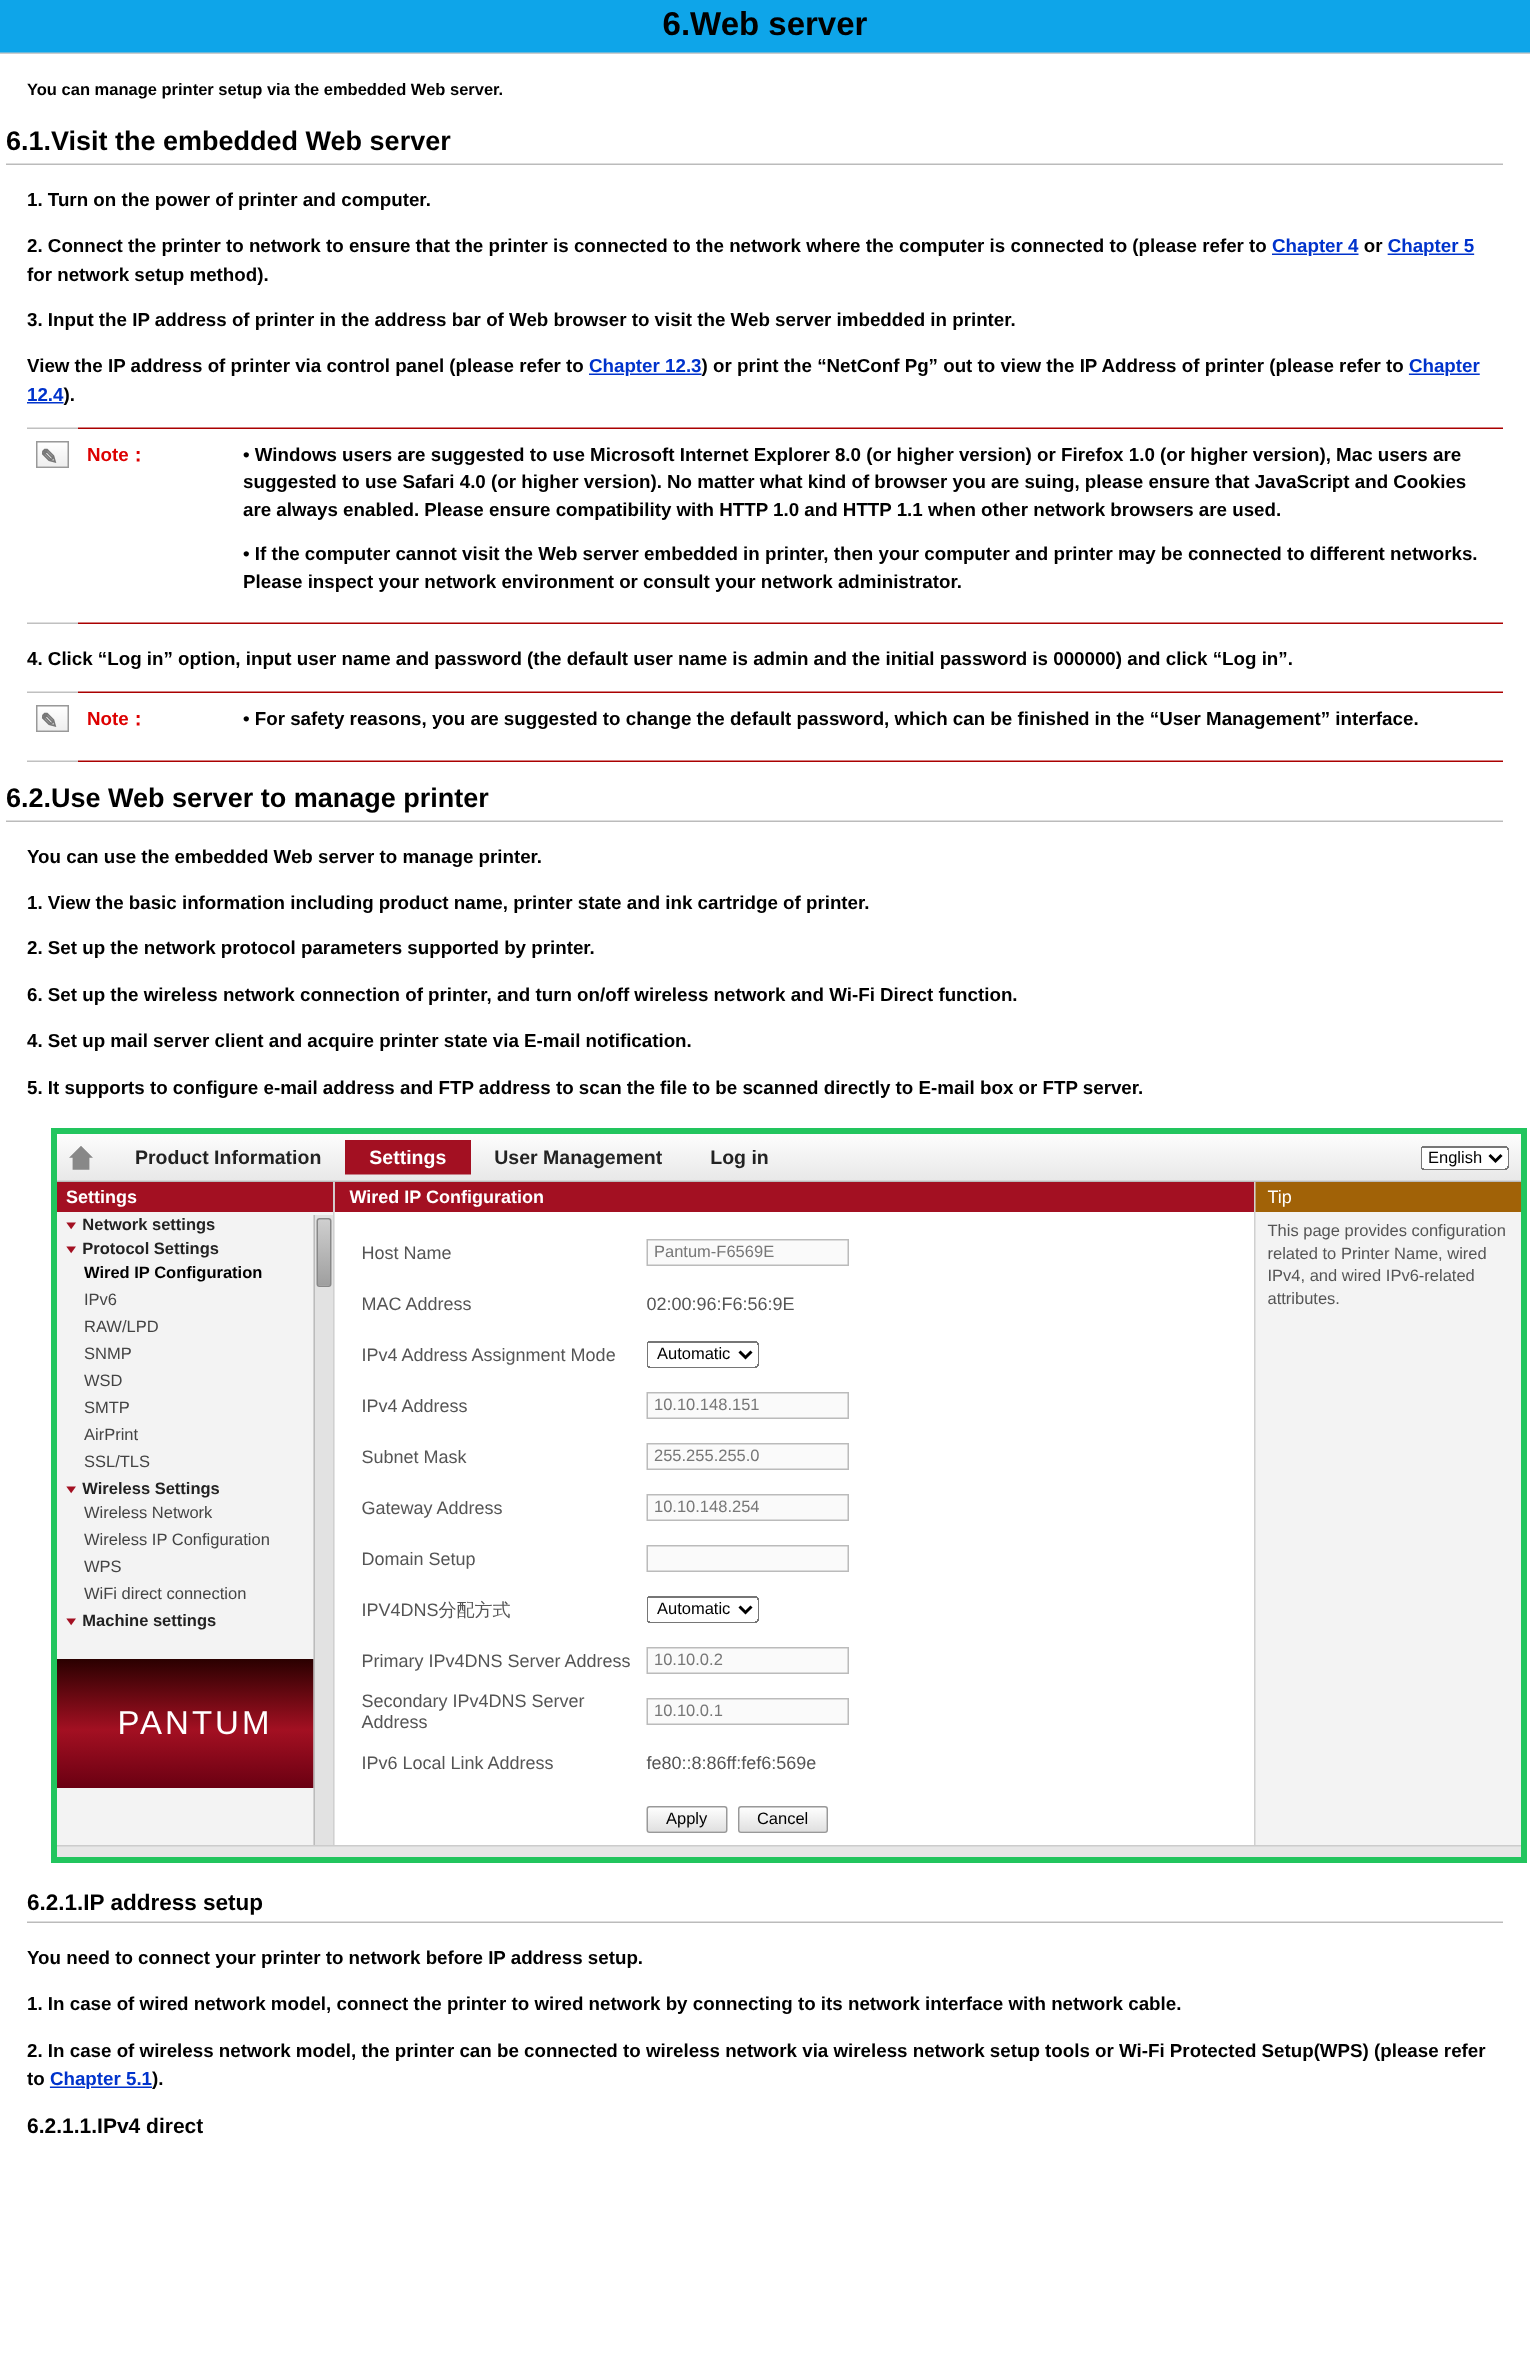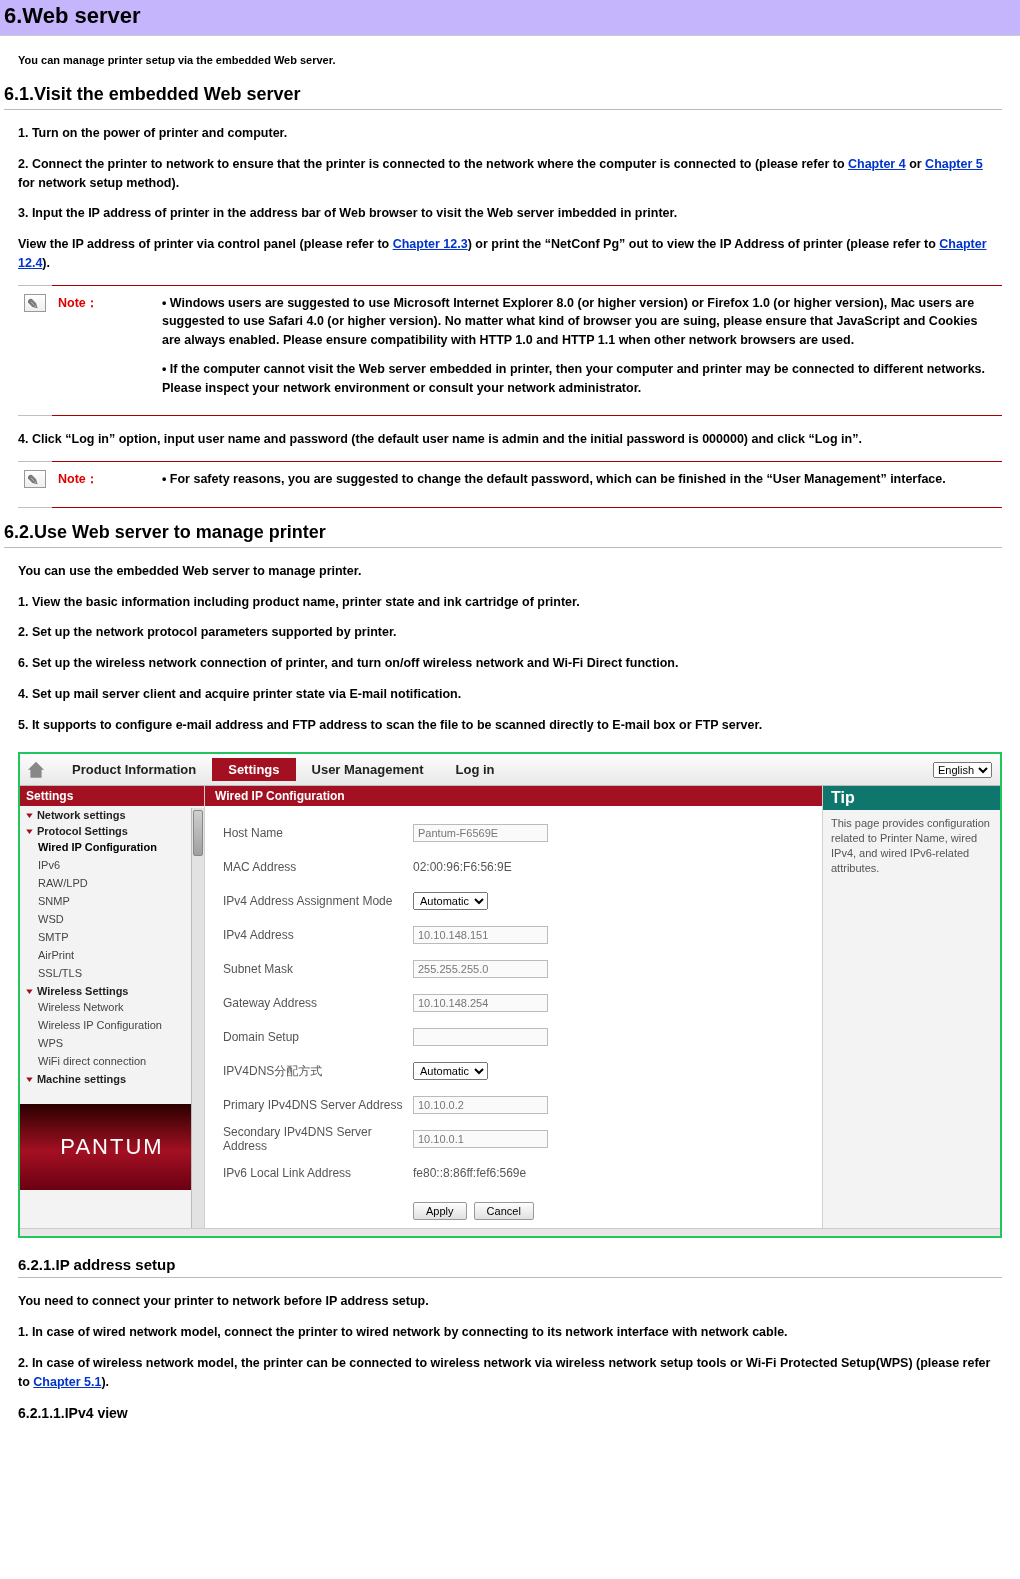--- a/index.html
+++ b/index.html
@@ -1,37 +1,37 @@
 <!DOCTYPE html>
 <html><head>
 <meta charset="utf-8">
 <style>
   * { box-sizing: border-box; margin: 0; padding: 0; }
   body { font-family: Arial, Helvetica, sans-serif; font-size: 13px; color: #000; width: 1020px; background: #fff; }
-  .page-title { background: #c4b5fd; font-size: 22px; font-weight: bold; padding: 3px 4px 6px; border-bottom: 1px solid #ccc; }
+  .page-title { background: #0ea5e9; font-size: 22px; font-weight: bold; padding: 3px 4px 6px; border-bottom: 1px solid #ccc; text-align: center; }
   .content { padding: 10px 18px 30px; }
   .intro { margin: 8px 0 18px; font-weight: bold; font-size: 11px; }
   h2.sec { font-size: 18px; font-weight: bold; margin: 14px 0 4px -14px; }
   hr.sec-line { border: none; border-top: 1px solid #bbb; margin: 2px 0 14px -14px; }
   h3.sub { font-size: 15px; font-weight: bold; margin: 18px 0 4px 0; }
   hr.sub-line { border: none; border-top: 1px solid #bbb; margin: 2px 0 14px; }
   h4.subsub { font-size: 14px; font-weight: bold; margin: 14px 0 4px 0; }
   .para { font-weight: bold; margin: 12px 0; font-size: 12.5px; line-height: 1.5; }
   a.ref { color: #0033cc; text-decoration: underline; }
   .note-table { width: 100%; border-collapse: collapse; margin: 10px 0 14px; }
   .note-table td { border-top: 1.5px solid #a00; border-bottom: 1.5px solid #a00; padding: 8px 6px; vertical-align: top; font-weight: bold; font-size: 12.5px; line-height: 1.5; }
   .note-table td.icon-cell { width: 34px; border-top-color:#c0c0c0; border-bottom-color:#c0c0c0; }
   .note-icon { width: 22px; height: 18px; border: 1px solid #999; background: linear-gradient(180deg,#fff 0%,#eee 100%); position: relative; }
   .note-icon::after { content:"✎"; position:absolute; left:2px; top:-1px; color:#777; font-size:14px; }
   .note-label { color: #d00; font-weight: bold; white-space: nowrap; }
   .note-table td.label-cell { width: 72px; }
   .note-para { margin-bottom: 10px; margin-left: 32px; }
 
   
-  .webui { margin: 18px 0 10px; border: 2px solid #22c55e; width: 100%; font-size: 11px; }
+  .webui { margin: 18px 16px 10px; border: 4px solid #22c55e; width: 100%; font-size: 11px; }
   .webui .topbar { display:flex; align-items:center; background: linear-gradient(180deg,#fdfdfd,#e8e8e8); padding: 4px 8px; border-bottom: 1px solid #bbb; }
   .webui .home-ico { width:16px; height:16px; background:#888; clip-path: polygon(50% 0,100% 50%,85% 50%,85% 100%,15% 100%,15% 50%,0 50%); margin-right:12px; }
   .webui .toptab { padding: 4px 16px; font-size: 13px; font-weight: bold; color:#222; }
   .webui .toptab.active { background:#a31022; color:#fff; }
   .webui .lang { margin-left:auto; font-size:11px; }
   .webui .lang select { font-size:11px; }
   .webui .cols { display:flex; }
   .webui .sidebar { width:185px; background:#f3f3f3; border-right:1px solid #d0d0d0; position:relative; }
   .webui .side-head { background:#a31022; color:#fff; font-weight:bold; font-size:12px; padding:3px 6px; }
   .webui .side-group { padding:3px 4px 1px; font-weight:bold; font-size:11px; color:#222; }
@@ -45,21 +45,21 @@
   .webui .pane-head { background:#a31022; color:#fff; font-weight:bold; font-size:12px; padding:3px 10px; }
   .webui .form { padding:10px 18px 6px; }
   .webui .frow { display:flex; align-items:center; min-height:34px; }
   .webui .flabel { width:190px; color:#555; font-size:12px; }
   .webui .fval input[type=text] { font-size:11px; padding:2px 4px; border:1px solid #bbb; width:135px; background:#fafafa; color:#777; }
   .webui .fval select { font-size:11px; padding:1px 2px; }
   .webui .fval.txt { color:#555; font-size:12px; }
   .webui .buttons { padding:6px 0 8px 208px; }
   .webui .buttons button { font-size:11px; padding:2px 12px; margin-right:4px; background:linear-gradient(180deg,#fefefe,#e0e0e0); border:1px solid #999; border-radius:2px; }
   .webui .tip { width:178px; background:#f3f3f3; border-left:1px solid #d0d0d0; }
-  .webui .tip-head { background:#0f766e; color:#fff; font-weight:bold; font-size:16px; padding:3px 8px; }
+  .webui .tip-head { background:#a16207; color:#fff; font-weight:normal; font-size:12px; padding:3px 8px; }
   .webui .tip-body { padding:6px 8px; font-size:11px; color:#555; line-height:1.35; }
   .webui .statusbar { height:8px; background:#e7e7e7; border-top:1px solid #ccc; }
 </style>
 </head>
 <body>
 
 <div class="page-title">6.Web server</div>
 
 <div class="content">
 
@@ -220,15 +220,15 @@
   </div>
 
   <h3 class="sub">6.2.1.IP address setup</h3>
   <hr class="sub-line">
   <p class="para">You need to connect your printer to network before IP address setup.</p>
   <p class="para">1. In case of wired network model, connect the printer to wired network by connecting to its network interface with network cable.</p>
   <p class="para">
     <span>2. In case of wireless network model, the printer can be connected to wireless network via wireless network setup tools or Wi-Fi Protected Setup(WPS) (please refer to </span><a class="ref" href="#">Chapter 5.1</a><span>).</span>
   </p>
 
-  <h4 class="subsub">6.2.1.1.IPv4 view</h4>
+  <h4 class="subsub">6.2.1.1.IPv4 direct</h4>
 
 </div>
 
 </body></html>

